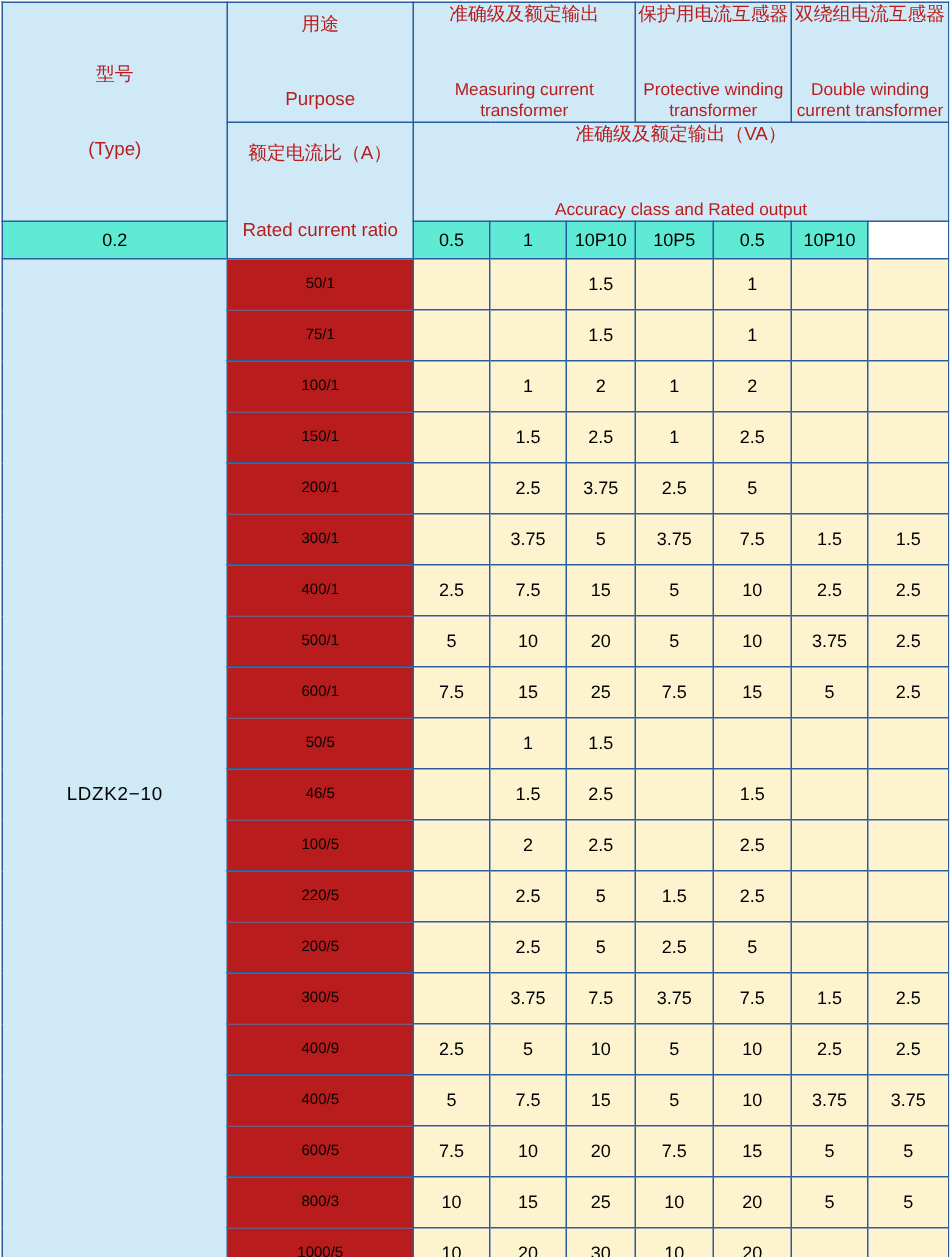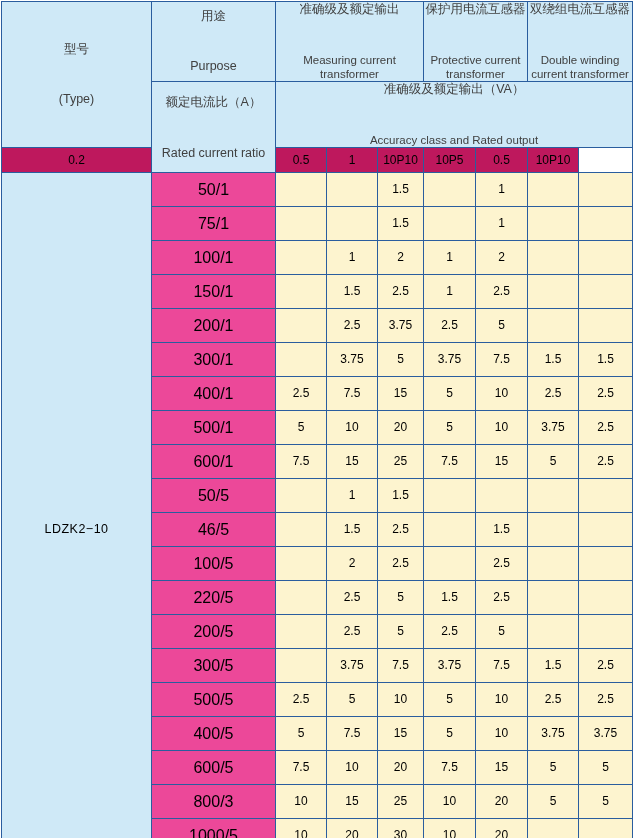--- a/index.html
+++ b/index.html
@@ -29,44 +29,44 @@
     border: 1px solid #2a5d9e;
     text-align: center;
     vertical-align: middle;
     font-weight: normal;
     padding: 0;
     line-height: 1.25;
   }
   
   .hdr {
     background: #cfe9f7;
-    color: #404040;
+    color: #b91c1c;
     font-size: 12.5px;
   }
   .hdr .cn { display: block; }
   .hdr .en { display: block; margin-top: 35px; }
   .hdr-sub {
-    background: #be185d;
+    background: #5eead4;
     font-size: 12px;
   }
   
   .typecell {
     background: #cfe9f7;
     font-size: 12.5px;
     letter-spacing: 0.5px;
   }
   
   .body-cell {
     background: #fdf4cf;
     font-size: 12px;
     height: 33px;
   }
   .ratio-cell {
-    background: #ec4899;
-    font-size: 16px;
+    background: #b91c1c;
+    font-size: 10px;
   }
   
   col.c-type   { width: 150px; }
   col.c-ratio  { width: 124px; }
   col.c-d      { width: 51px; }
   col.c-d2     { width: 51px; }
   col.c-d3     { width: 46px; }
   col.c-d4     { width: 52px; }
   col.c-d5     { width: 52px; }
   col.c-d6     { width: 51px; }
@@ -103,21 +103,21 @@
         <th class="hdr">
           <span class="cn">用途</span>
           <span class="en">Purpose</span>
         </th>
         <th class="hdr" colspan="3">
           <span class="cn">准确级及额定输出</span>
           <span class="en small-en">Measuring current transformer</span>
         </th>
         <th class="hdr" colspan="2">
           <span class="cn">保护用电流互感器</span>
-          <span class="en small-en">Protective current transformer</span>
+          <span class="en small-en">Protective winding transformer</span>
         </th>
         <th class="hdr" colspan="2">
           <span class="cn">双绕组电流互感器</span>
           <span class="en small-en">Double winding current transformer</span>
         </th>
       </tr>
       <tr class="h-row2">
         <th class="hdr" rowspan="2">
           <span class="cn pad-cn">额定电流比（A）</span>
           <span class="en">Rated current ratio</span>
@@ -283,21 +283,21 @@
           <td class="ratio-cell body-cell">300/5</td>
           <td class="body-cell"></td>
           <td class="body-cell">3.75</td>
           <td class="body-cell">7.5</td>
           <td class="body-cell">3.75</td>
           <td class="body-cell">7.5</td>
           <td class="body-cell">1.5</td>
           <td class="body-cell">2.5</td>
         </tr>
         <tr>
-          <td class="ratio-cell body-cell">500/5</td>
+          <td class="ratio-cell body-cell">400/9</td>
           <td class="body-cell">2.5</td>
           <td class="body-cell">5</td>
           <td class="body-cell">10</td>
           <td class="body-cell">5</td>
           <td class="body-cell">10</td>
           <td class="body-cell">2.5</td>
           <td class="body-cell">2.5</td>
         </tr>
         <tr>
           <td class="ratio-cell body-cell">400/5</td>

